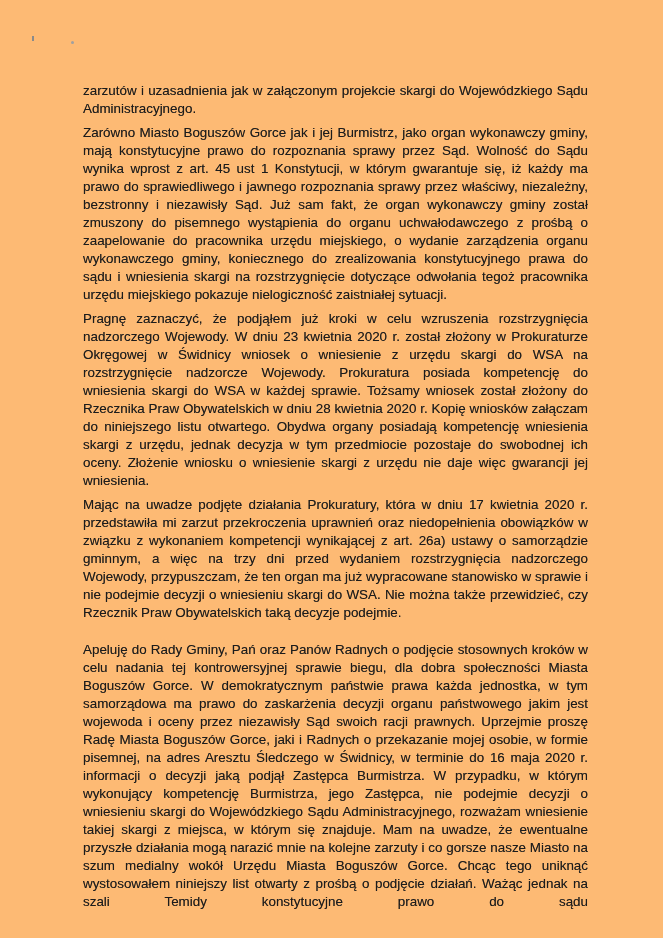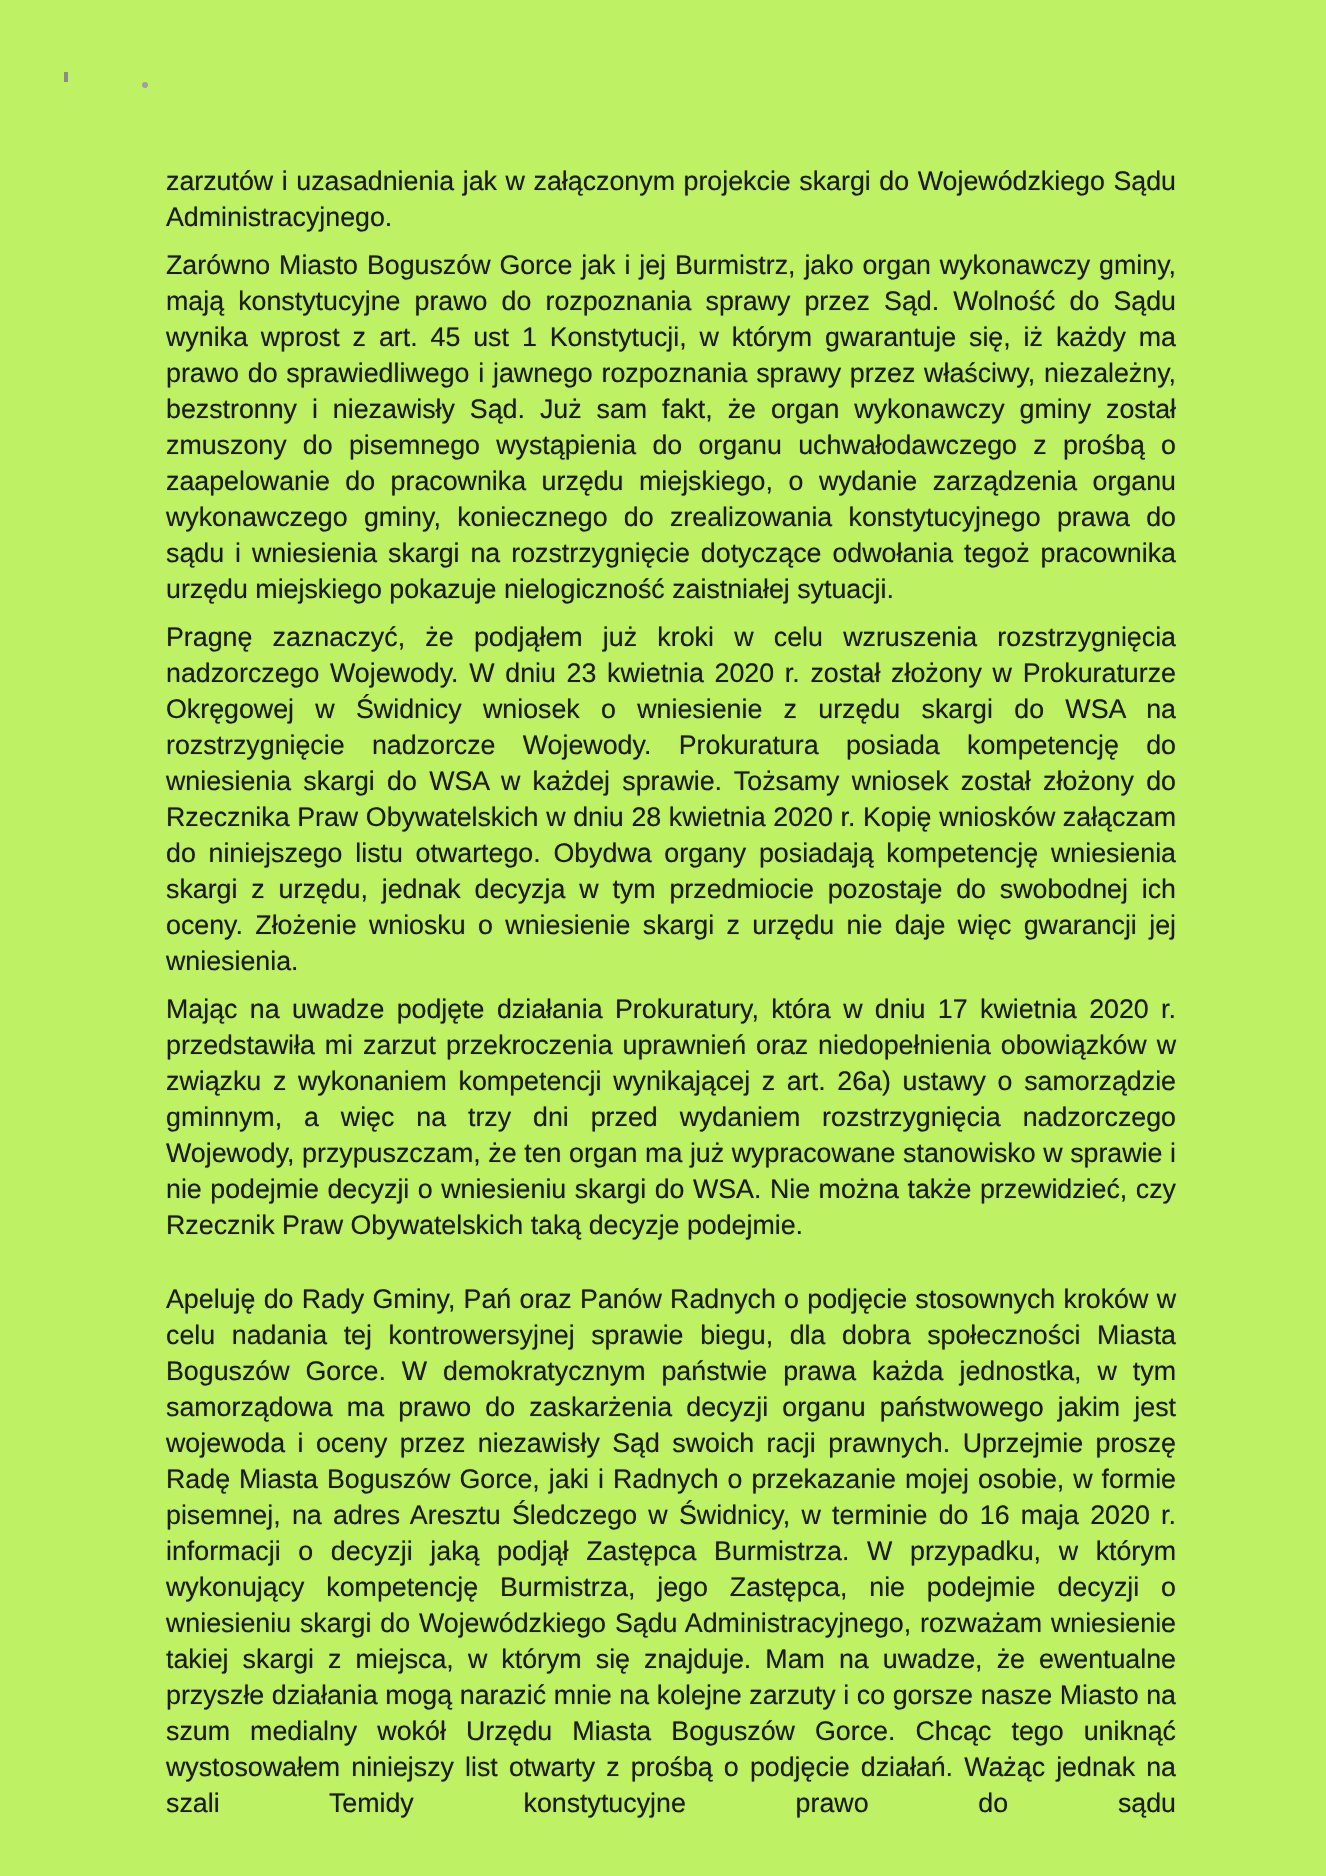--- a/index.html
+++ b/index.html
@@ -10,21 +10,21 @@
   body {
     width: 663px;
     height: 938px;
     position: relative;
     overflow: hidden;
     font-family: "Liberation Sans", "DejaVu Sans", sans-serif;
   }
   .page {
     position: absolute;
     inset: 0;
-    background: #bef264;
+    background: #fdba74;
   }
   
   .speck {
     position: absolute;
     background: #8a8a8a;
   }
   .speck-1 {
     left: 32px; top: 36px;
     width: 2px; height: 5px;
   }

